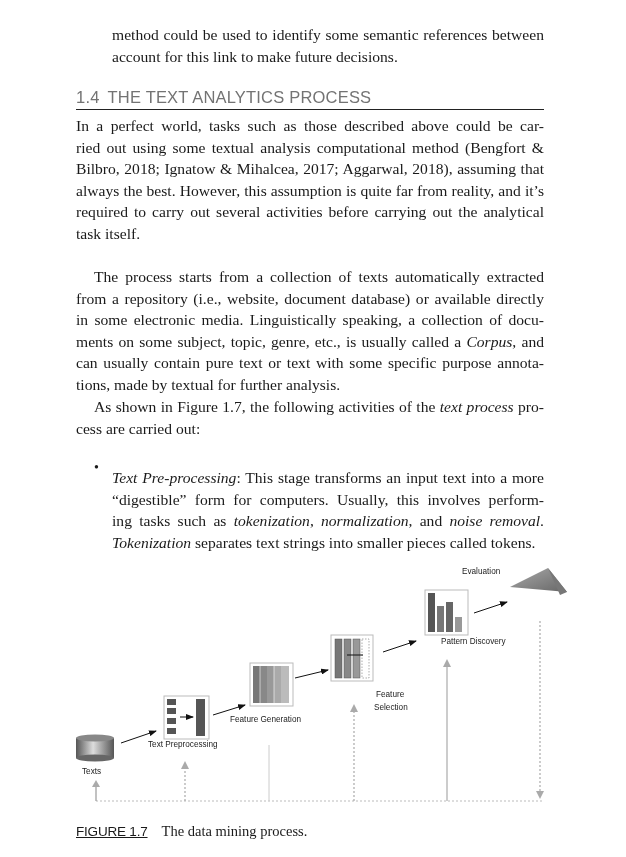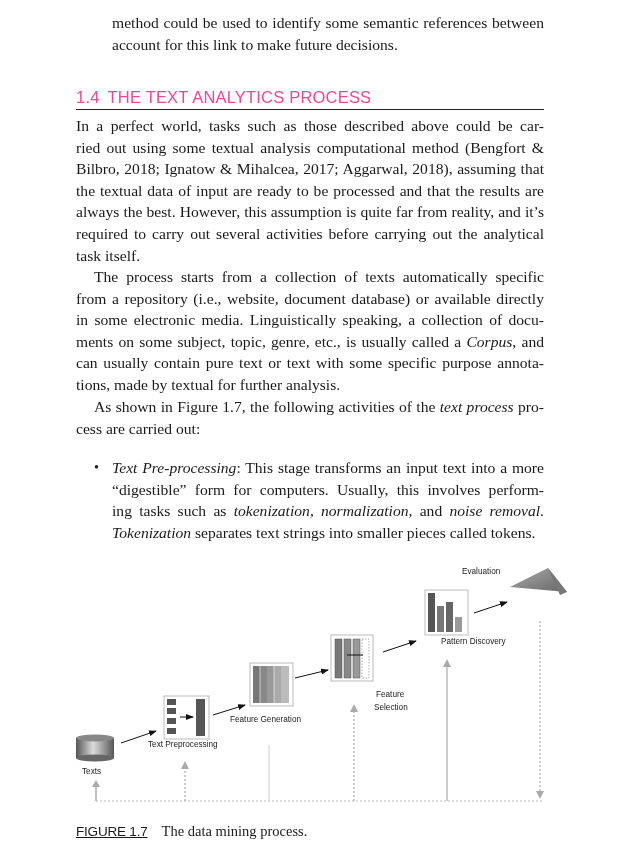--- a/index.html
+++ b/index.html
@@ -3,68 +3,67 @@
 <meta charset="utf-8">
 <style>
   html, body { margin: 0; padding: 0; background: #ffffff; }
   body { width: 626px; height: 857px; position: relative; overflow: hidden;
          font-family: "Liberation Serif", "DejaVu Serif", serif; color: #1a1a1a; }
   .p { position: absolute; font-size: 15.6px; line-height: 21.6px; text-align: justify; }
   .line { display: block; height: 21.6px; white-space: nowrap; }
   .jl { text-align: justify; text-align-last: justify; white-space: normal; }
   .heading { position: absolute; left: 76px; top: 88px; width: 468px;
              font-family: "Liberation Sans", "DejaVu Sans", sans-serif; font-size: 16.5px;
-             letter-spacing: 0.2px; color: #ec4899; padding-bottom: 2px;
+             letter-spacing: 0.2px; color: #737373; padding-bottom: 2px;
              border-bottom: 1.2px solid #222; }
   .heading .num { margin-right: 8px; }
   .bullet-dot { position: absolute; left: 94px; top: 460px; font-size: 14px; }
   .fig { position: absolute; left: 70px; top: 555px; width: 500px; height: 260px; }
   .fig-label { font-family: "Liberation Sans", "DejaVu Sans", sans-serif; font-size: 8.2px; fill: #222; }
   .caption { position: absolute; left: 76px; top: 823px; font-size: 14.5px; }
   .caption .figno { font-family: "Liberation Sans", "DejaVu Sans", sans-serif; font-size: 13.5px; margin-right: 14px; letter-spacing: -0.2px; text-decoration: underline; }
   i { font-style: italic; }
 </style>
 </head>
 <body>
 
-<div class="p" style="left:112px; top:12px; width:432px;">
+<div class="p" style="left:112px; top:24px; width:432px;">
   <span class="line jl">method could be used to identify some semantic references between</span>
   <span class="line">account for this link to make future decisions.</span>
 </div>
 
 <div class="heading">
   <span class="num">1.4</span><span>THE TEXT ANALYTICS PROCESS</span>
 </div>
 
 <div class="p" style="left:76px; top:115px; width:468px;">
   <span class="line jl">In a perfect world, tasks such as those described above could be car-</span>
   <span class="line jl">ried out using some textual analysis computational method (Bengfort &amp;</span>
   <span class="line jl">Bilbro, 2018; Ignatow &amp; Mihalcea, 2017; Aggarwal, 2018), assuming that</span>
-  <span class="line jl">the textual data of input are ready to be processed and that the results are</span>
   <span class="line jl">always the best. However, this assumption is quite far from reality, and it’s</span>
   <span class="line jl">required to carry out several activities before carrying out the analytical</span>
   <span class="line">task itself.</span>
 </div>
 
 <div class="p" style="left:76px; top:266px; width:468px;">
-  <span class="line jl" style="padding-left:18px; box-sizing:border-box;">The process starts from a collection of texts automatically specific</span>
+  <span class="line jl" style="padding-left:18px; box-sizing:border-box;">The process starts from a collection of texts automatically extracted</span>
   <span class="line jl">from a repository (i.e., website, document database) or available directly</span>
   <span class="line jl">in some electronic media. Linguistically speaking, a collection of docu-</span>
   <span class="line jl"><span>ments on some subject, topic, genre, etc., is usually called a </span><i>Corpus</i><span>, and</span></span>
   <span class="line jl">can usually contain pure text or text with some specific purpose annota-</span>
   <span class="line">tions, made by textual for further analysis.</span>
 </div>
 
 <div class="p" style="left:76px; top:396px; width:468px;">
   <span class="line jl" style="padding-left:18px; box-sizing:border-box;"><span>As shown in Figure 1.7, the following activities of the </span><i>text process</i><span> pro-</span></span>
   <span class="line">cess are carried out:</span>
 </div>
 
 <span class="bullet-dot">•</span>
-<div class="p" style="left:112px; top:457px; width:432px;">
+<div class="p" style="left:112px; top:467px; width:432px;">
   <span class="line jl"><i>Text Pre-processing</i><span>: This stage transforms an input text into a more</span></span>
   <span class="line jl">“digestible” form for computers. Usually, this involves perform-</span>
   <span class="line jl"><span>ing tasks such as </span><i>tokenization</i><span>, </span><i>normalization</i><span>, and </span><i>noise removal</i><span>.</span></span>
   <span class="line"><i>Tokenization</i><span> separates text strings into smaller pieces called tokens.</span></span>
 </div>
 
 <svg class="fig" viewBox="0 0 500 260" width="500" height="260">
   <defs>
     <linearGradient id="cyl" x1="0" x2="1" y1="0" y2="0">
       <stop offset="0" stop-color="#555"></stop>

